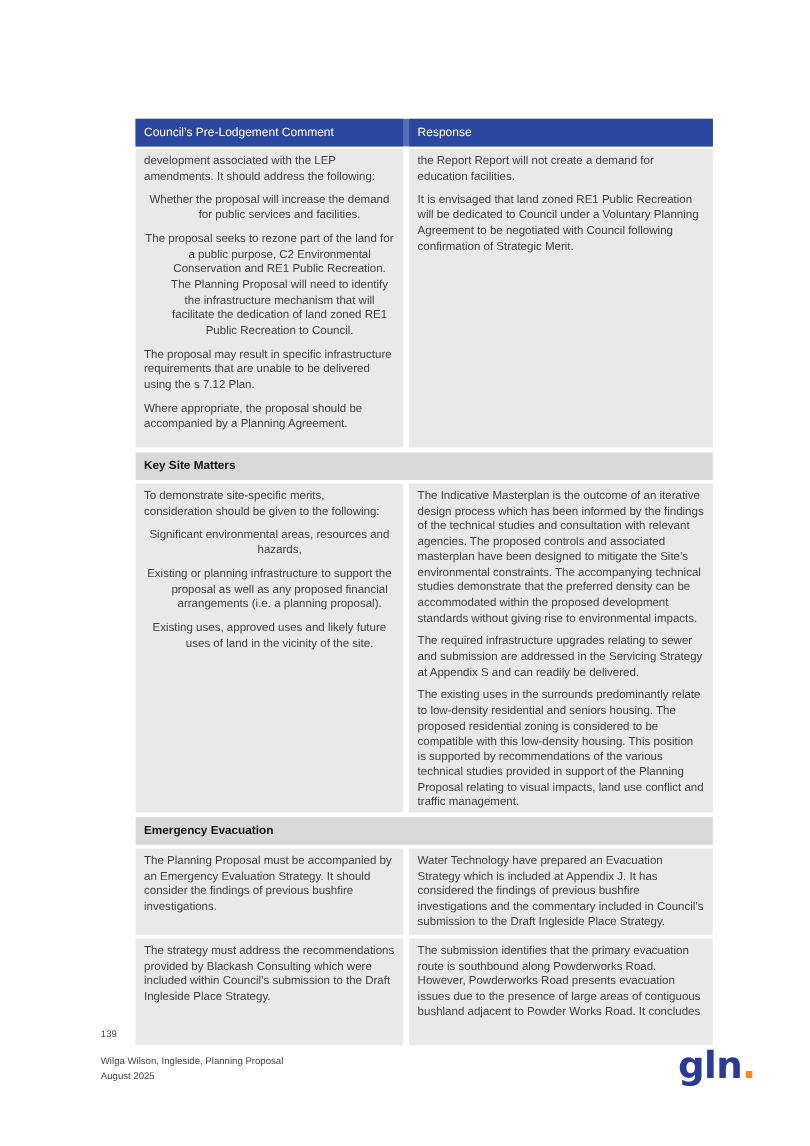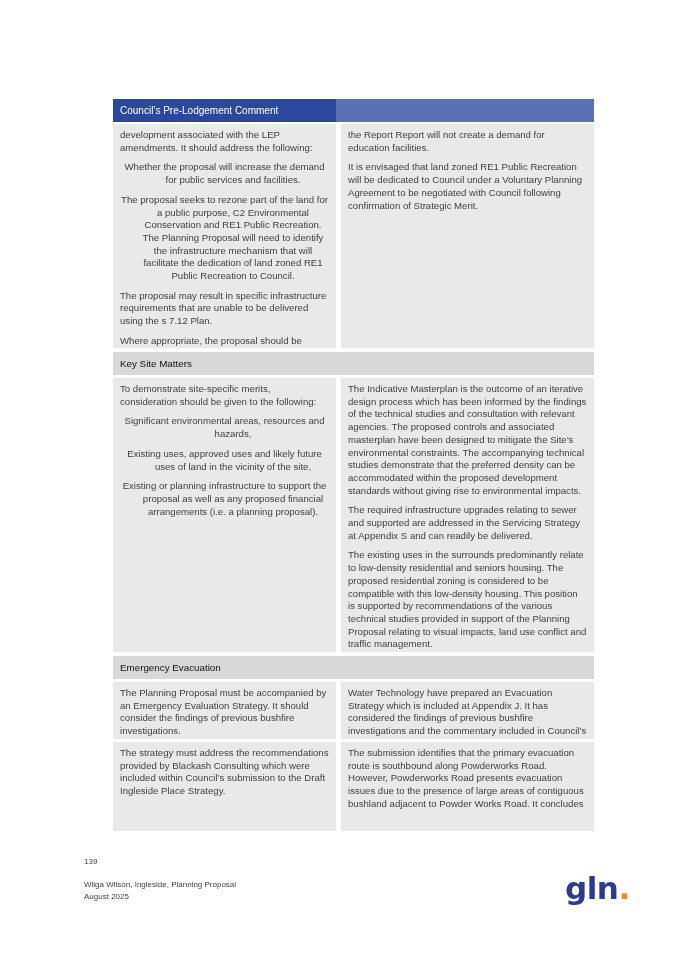--- a/index.html
+++ b/index.html
@@ -39,35 +39,35 @@
     overflow: hidden;
     white-space: nowrap;
   }
   .cell {
     background: #e9e9e9;
     padding: 5px 7px 4px 7px;
     font-size: 9.6px;
     line-height: 12.7px;
     overflow: hidden;
   }
-  .row-a { height: 224px; margin-bottom: 4px; }
+  .row-a { height: 249px; margin-bottom: 4px; }
   .row-b { height: 274px; margin-bottom: 4px; }
-  .row-c { height: 57px; }
+  .row-c { height: 72px; }
   .row-d { height: 89px; }
   .row-a .cell, .row-b .cell, .row-c .cell, .row-d .cell { height: 100%; }
   .section-row {
     background: #d8d8d8;
     height: 23px;
     margin-bottom: 3px;
     display: block;
   }
   .section-row .section-label {
     display: block;
     font-size: 9.8px;
-    font-weight: normal;
+    font-weight: bold;
     color: #111111;
     line-height: 23px;
     padding-left: 7px;
   }
   .cell p { margin: 0 0 7px 0; }
   .cell p:last-child { margin-bottom: 0; }
   .hang { padding-left: 17px; text-indent: -17px; text-align: center; }
   .b { font-weight: normal; }
   .footer-pageno {
     position: absolute;
@@ -99,20 +99,21 @@
 </style>
 </head>
 <body>
 
 <div class="page">
 
   <div class="doc-table">
 
     <div class="t-row t-header">
       <div class="cell">Council’s Pre-Lodgement Comment</div>
+      <div class="cell">Response</div>
     </div>
 
     <div class="t-row row-a">
       <div class="cell">
         <p>development associated with the LEP amendments. It should address the following:</p>
         <p class="hang">Whether the proposal will increase the demand for public services and facilities.</p>
         <p class="hang">The proposal seeks to rezone part of the land for a public purpose, C2 Environmental Conservation and RE1 Public Recreation. The Planning Proposal will need to identify the infrastructure mechanism that will facilitate the dedication of land zoned RE1 Public Recreation to Council.</p>
         <p>The proposal may result in specific infrastructure requirements that are unable to be delivered using the s 7.12 Plan.</p>
         <p>Where appropriate, the proposal should be accompanied by a Planning Agreement.</p>
       </div>
@@ -123,26 +124,26 @@
     </div>
 
     <div class="section-row">
       <span class="section-label">Key Site Matters</span>
     </div>
 
     <div class="t-row row-b">
       <div class="cell">
         <p>To demonstrate site-specific merits, consideration should be given to the following:</p>
         <p class="hang">Significant environmental areas, resources and hazards,</p>
+        <p class="hang">Existing or planning infrastructure to support the proposal as well as any proposed financial arrangements (i.e. a planning proposal).</p>
         <p class="hang">Existing uses, approved uses and likely future uses of land in the vicinity of the site.</p>
-        <p class="hang">Existing or planning infrastructure to support the proposal as well as any proposed financial arrangements (i.e. a planning proposal).</p>
       </div>
       <div class="cell">
         <p>The Indicative Masterplan is the outcome of an iterative design process which has been informed by the findings of the technical studies and consultation with relevant agencies. The proposed controls and associated masterplan have been designed to mitigate the Site’s environmental constraints. The accompanying technical studies demonstrate that the preferred density can be accommodated within the proposed development standards without giving rise to environmental impacts.</p>
-        <p><span>The required infrastructure upgrades relating to sewer and supported are addressed in the Servicing Strategy at </span><span class="b">Appendix S</span><span> and can readily be delivered.</span></p>
+        <p><span>The required infrastructure upgrades relating to sewer and submission are addressed in the Servicing Strategy at </span><span class="b">Appendix S</span><span> and can readily be delivered.</span></p>
         <p>The existing uses in the surrounds predominantly relate to low-density residential and seniors housing. The proposed residential zoning is considered to be compatible with this low-density housing. This position is supported by recommendations of the various technical studies provided in support of the Planning Proposal relating to visual impacts, land use conflict and traffic management.</p>
       </div>
     </div>
 
     <div class="section-row">
       <span class="section-label">Emergency Evacuation</span>
     </div>
 
     <div class="t-row row-c">
       <div class="cell">

